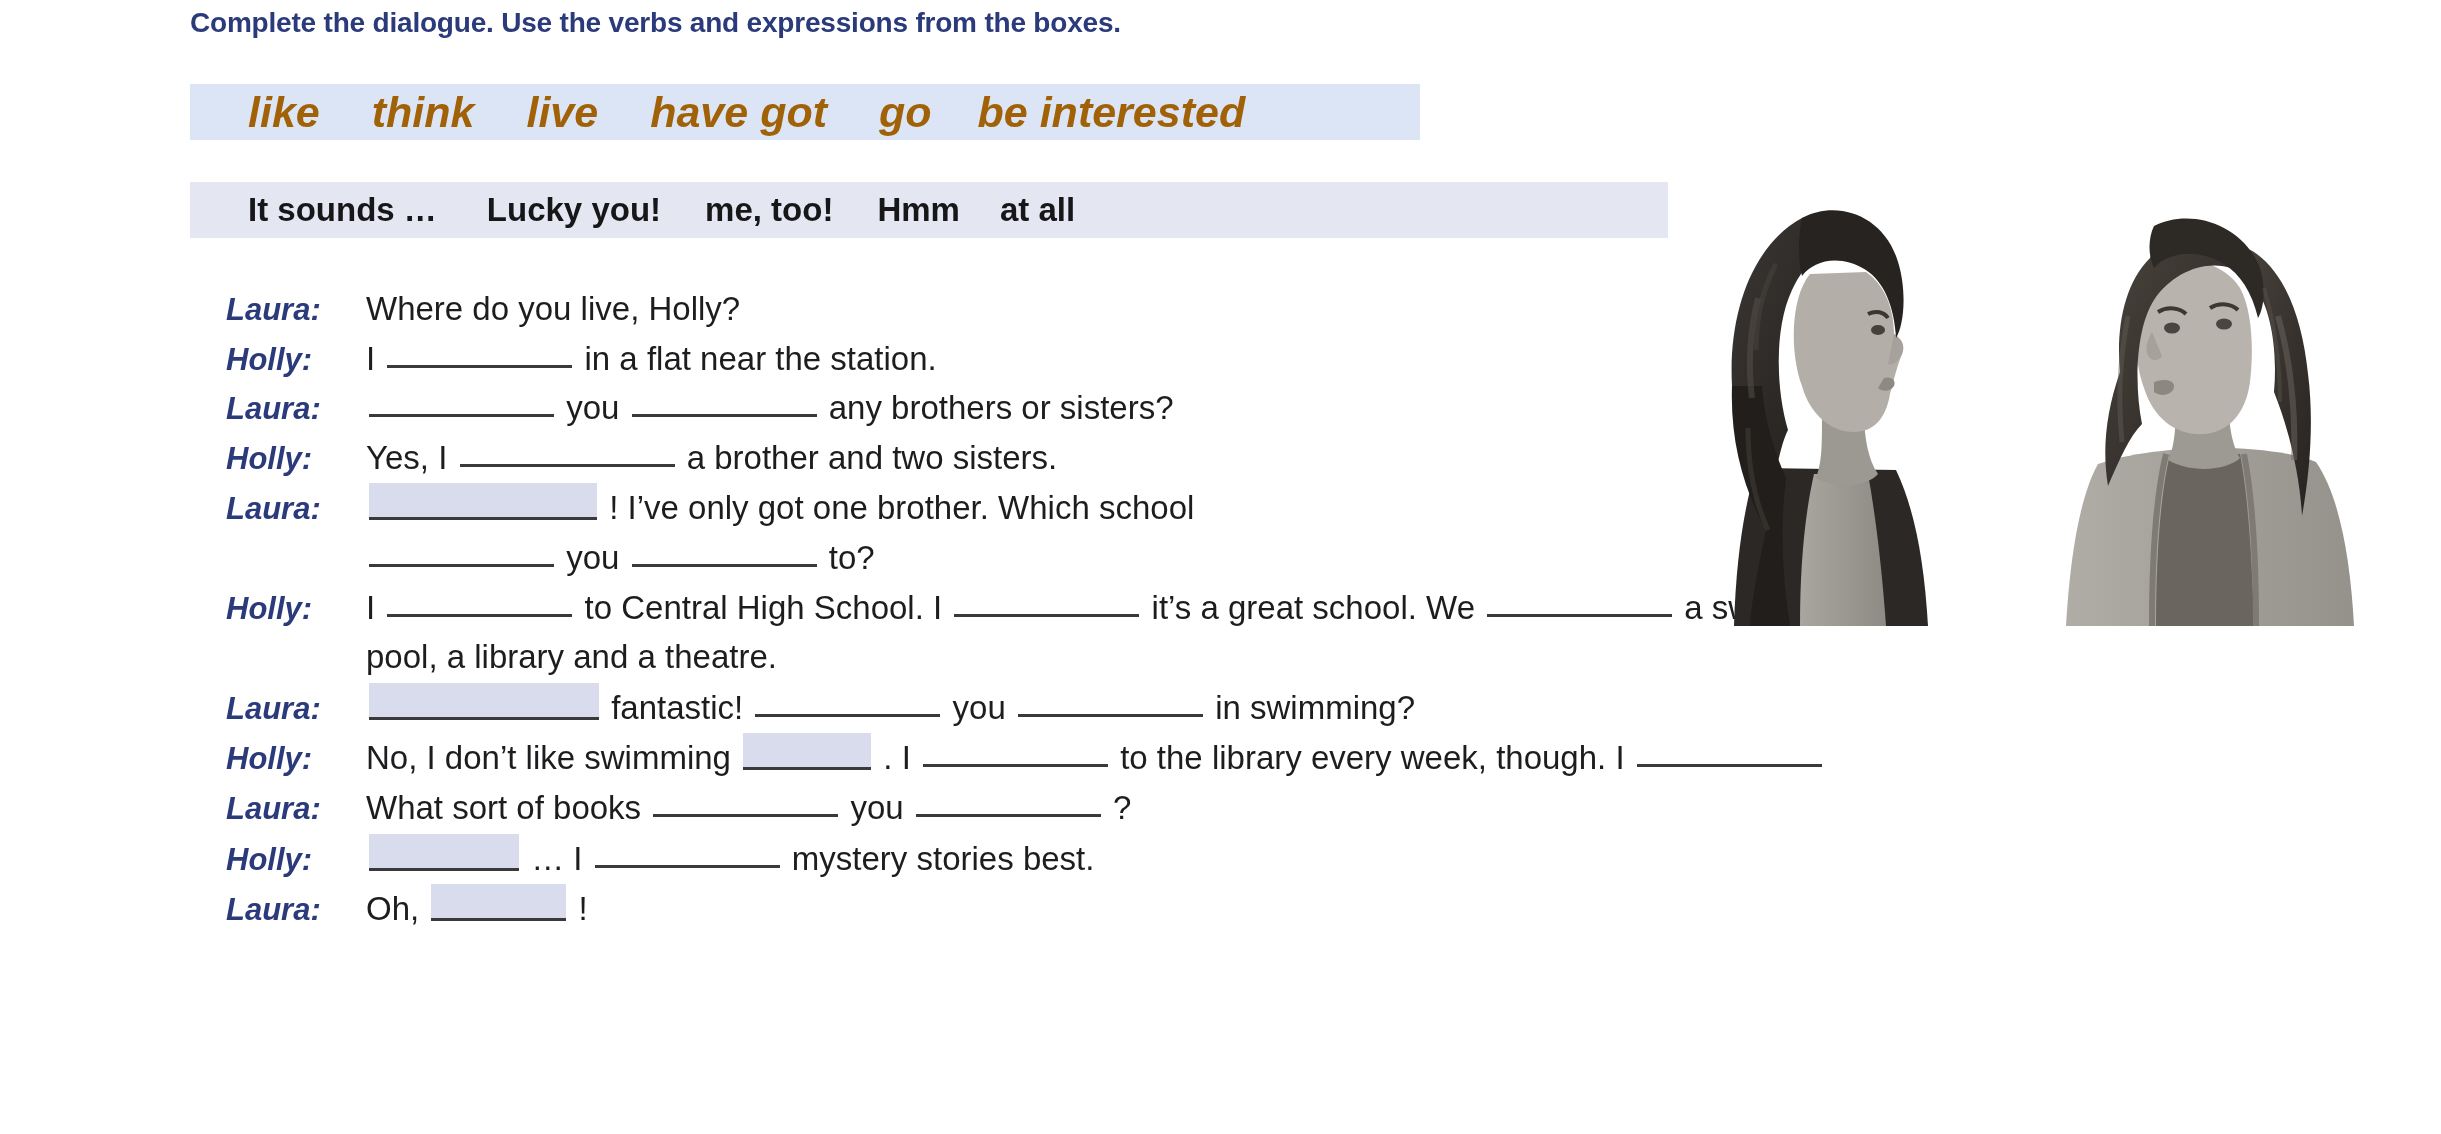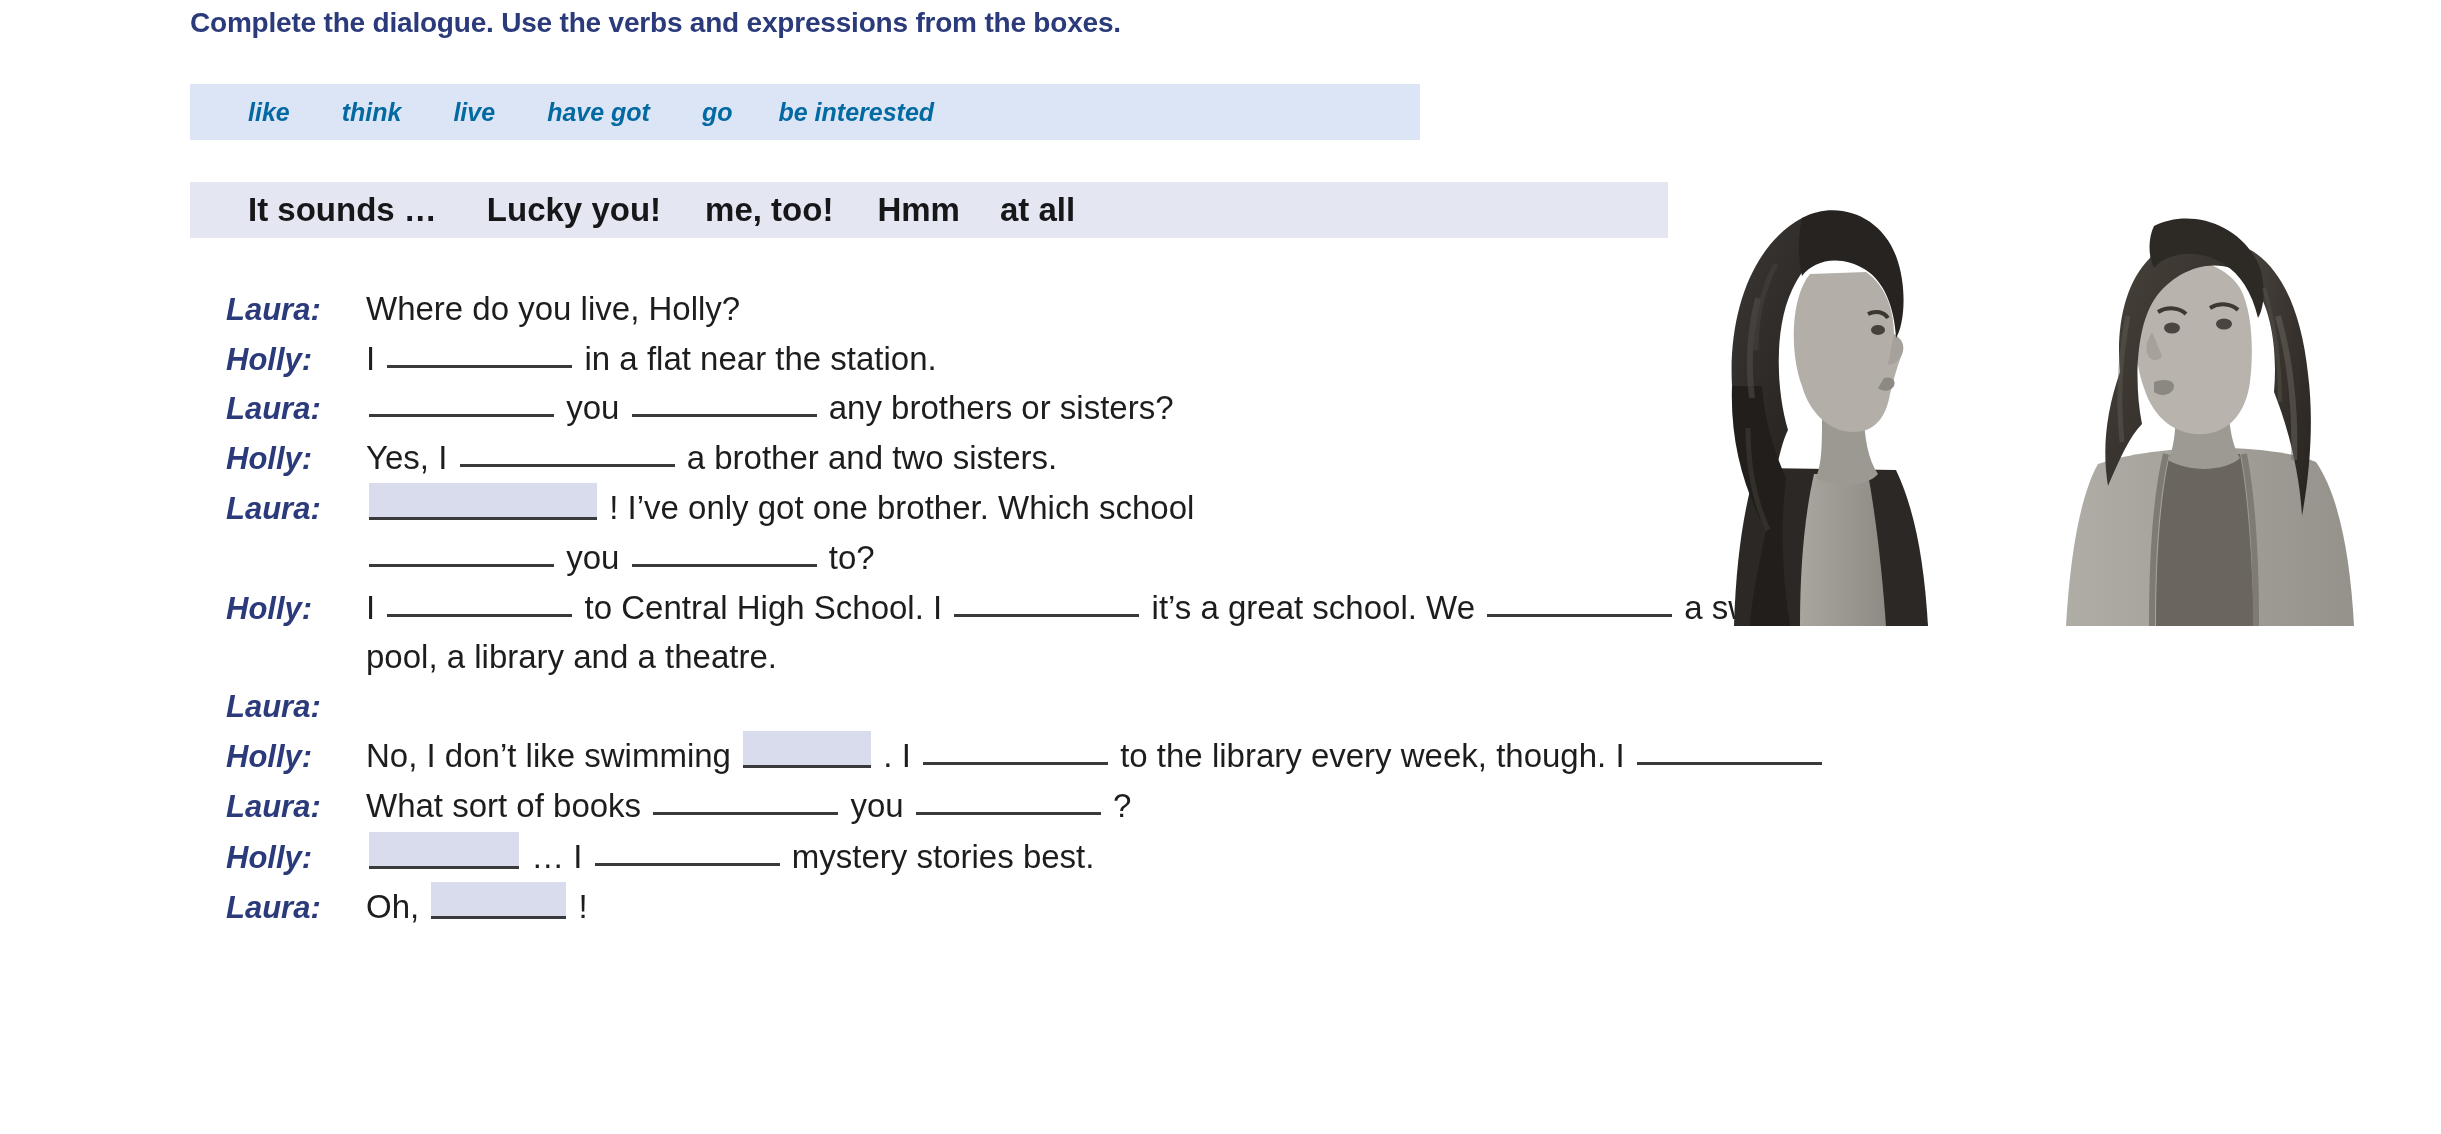--- a/index.html
+++ b/index.html
@@ -39,24 +39,24 @@
   #verb-box {
     left: 190px;
     top: 84px;
     width: 1230px;
     height: 56px;
     background: #dce5f6;
     padding-left: 58px;
     gap: 0;
   }
   #verb-box .word {
-    font-size: 25px;
+    font-size: 43px;
     font-weight: bold;
     font-style: italic;
-    color: #0369a1;
+    color: #a16207;
     white-space: nowrap;
   }
   #expression-box {
     left: 190px;
     top: 182px;
     width: 1478px;
     height: 56px;
     background: #e4e7f1;
     padding-left: 58px;
   }
@@ -202,20 +202,21 @@
     <div class="dlg-line">
       <div class="speaker">Holly:</div>
       <div class="utterance"><span>I</span> <span class="blank w-lg"></span> <span>to Central High School. I</span> <span class="blank w-lg"></span> <span>it’s a great school. We</span> <span class="blank w-lg"></span> <span>a swimming</span></div>
     </div>
     <div class="dlg-line">
       <div class="speaker blank-speaker">&nbsp;</div>
       <div class="utterance"><span>pool, a library and a theatre.</span></div>
     </div>
     <div class="dlg-line">
       <div class="speaker">Laura:</div>
+      <div class="utterance"><span class="blank shaded w-hl2"></span> <span>fantastic!</span> <span class="blank w-lg"></span> <span>you</span> <span class="blank w-lg"></span> <span>in swimming?</span></div>
     </div>
     <div class="dlg-line">
       <div class="speaker">Holly:</div>
       <div class="utterance"><span>No, I don’t like swimming</span> <span class="blank shaded w-hl3"></span> <span>. I</span> <span class="blank w-lg"></span> <span>to the library every week, though. I</span> <span class="blank w-lg"></span></div>
     </div>
     <div class="dlg-line">
       <div class="speaker">Laura:</div>
       <div class="utterance"><span>What sort of books</span> <span class="blank w-lg"></span> <span>you</span> <span class="blank w-lg"></span> <span>?</span></div>
     </div>
     <div class="dlg-line">

